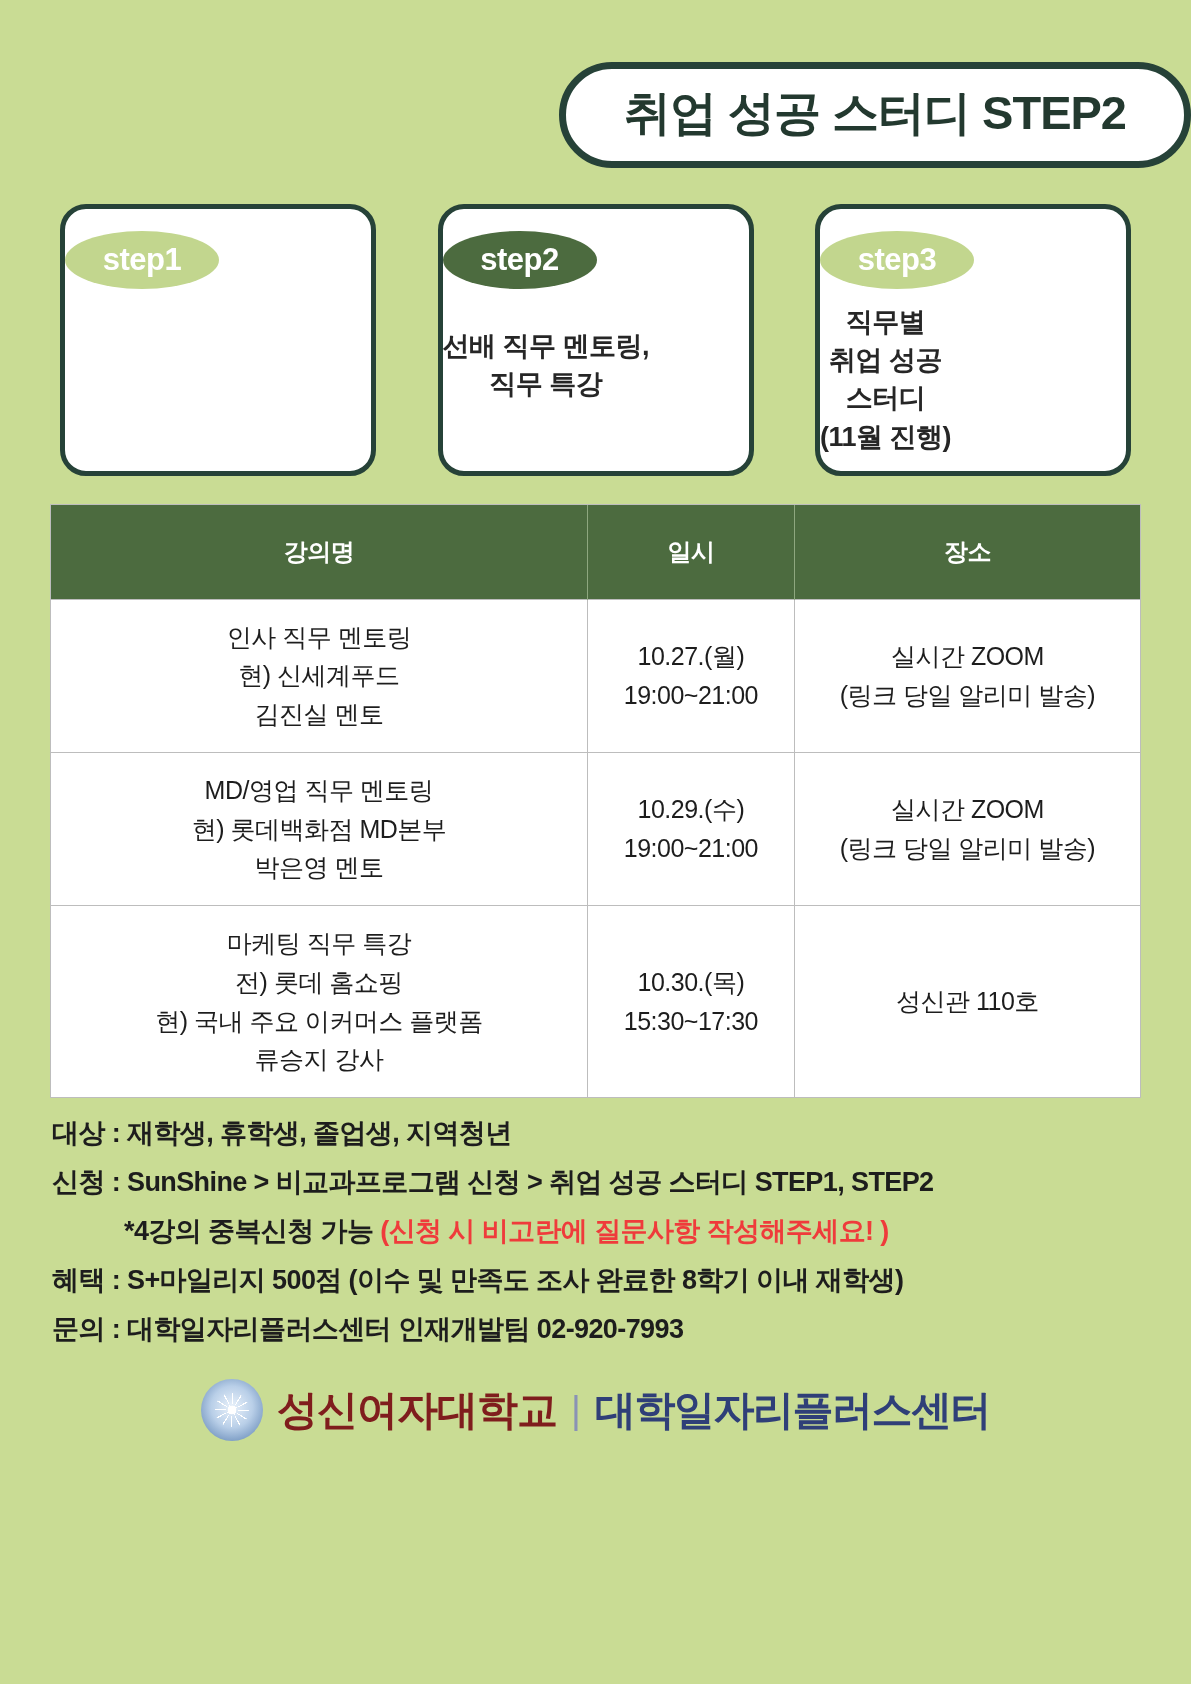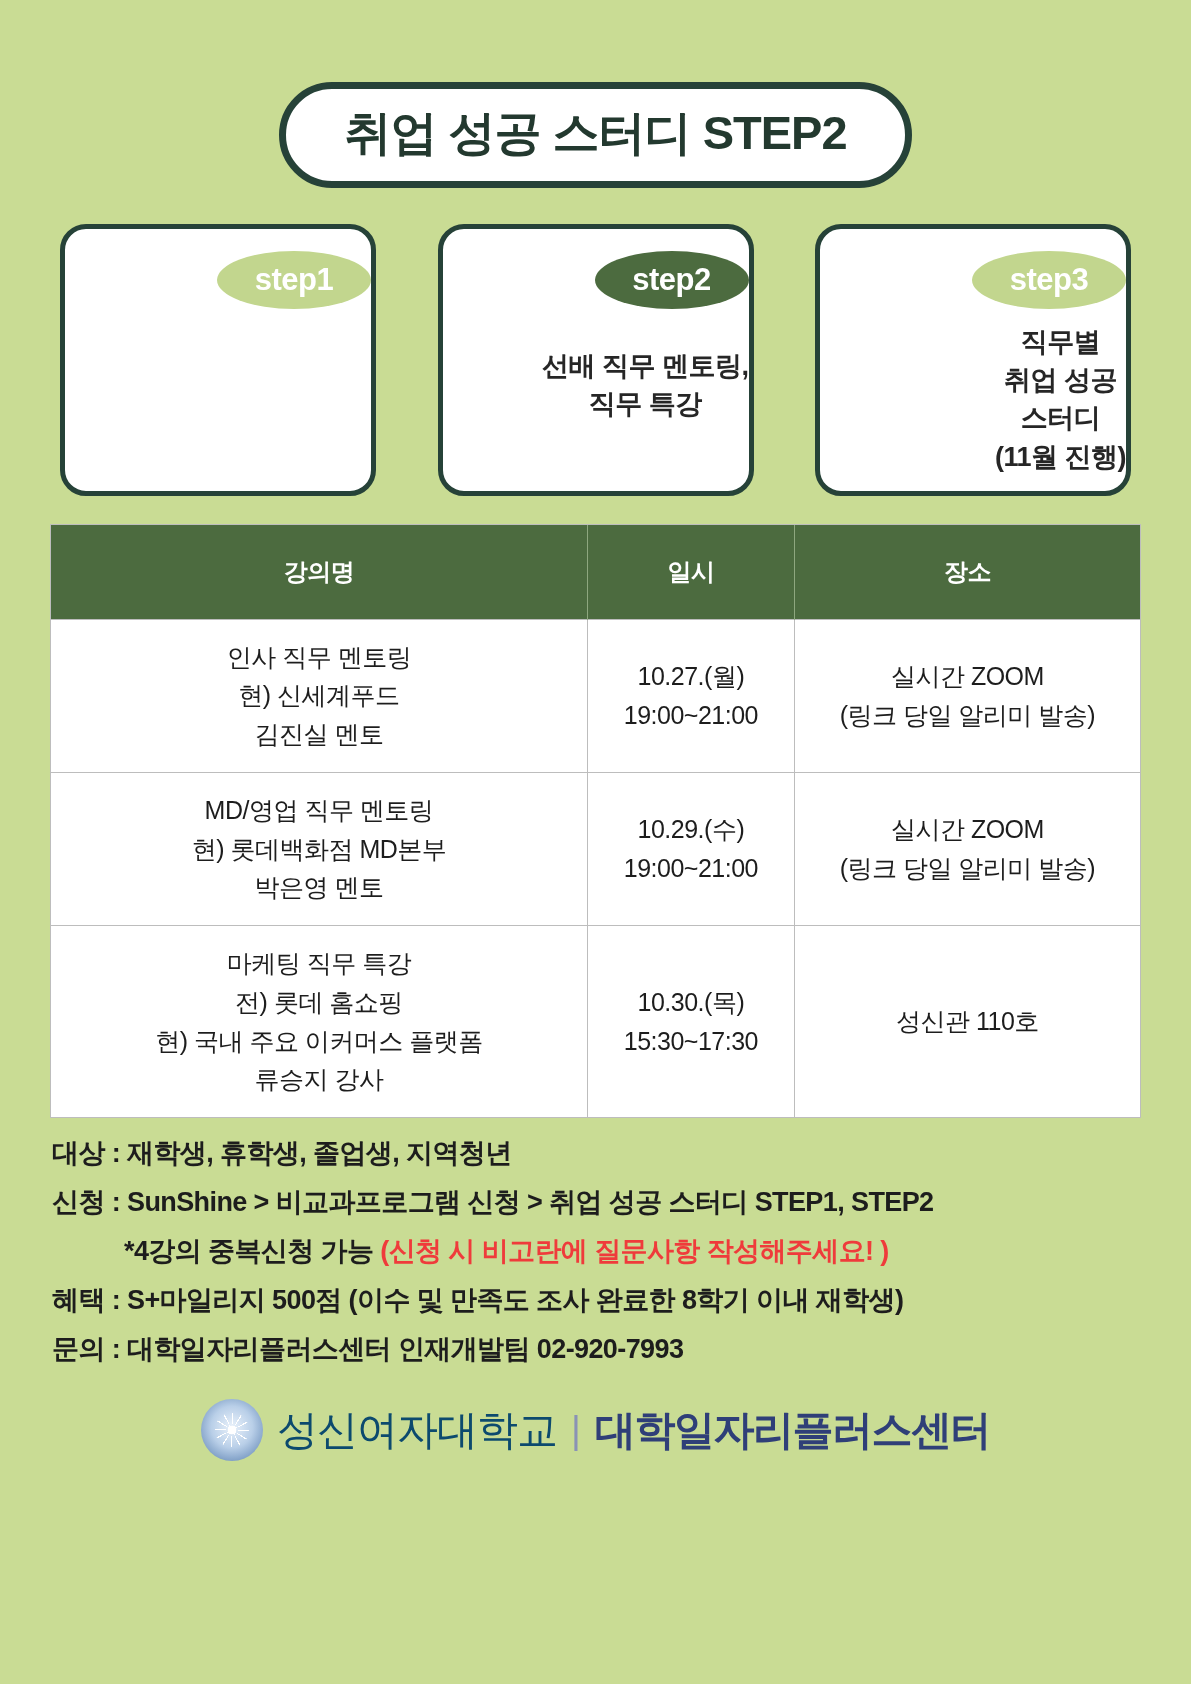--- a/index.html
+++ b/index.html
@@ -12,22 +12,22 @@
     background: #c9dc94;
     font-family: "Liberation Sans", "DejaVu Sans", sans-serif;
     color: #2b2b2b;
     overflow: hidden;
     position: relative;
   }
 
   
   .title-wrap {
     display: flex;
-    justify-content: center;
-    padding-top: 82px;
+    justify-content: flex-end;
+    padding-top: 62px;
   }
   .title-pill {
     background: #ffffff;
     border: 7px solid #264238;
     border-radius: 60px;
     padding: 18px 58px 22px 58px;
     min-width: 580px;
     text-align: center;
     box-sizing: border-box;
   }
@@ -49,21 +49,21 @@
   }
   .step-card {
     background: #ffffff;
     border: 5px solid #264238;
     border-radius: 26px;
     width: 316px;
     height: 272px;
     box-sizing: border-box;
     display: flex;
     flex-direction: column;
-    align-items: flex-end;
+    align-items: flex-start;
     padding-top: 22px;
   }
   .step-badge {
     border-radius: 50%;
     width: 154px;
     height: 58px;
     display: flex;
     align-items: center;
     justify-content: center;
     color: #ffffff;
@@ -169,22 +169,22 @@
         #ffffff 180deg 185deg, transparent 185deg 210deg,
         #ffffff 210deg 215deg, transparent 215deg 240deg,
         #ffffff 240deg 245deg, transparent 245deg 270deg,
         #ffffff 270deg 275deg, transparent 275deg 300deg,
         #ffffff 300deg 305deg, transparent 305deg 330deg,
         #ffffff 330deg 335deg, transparent 335deg 360deg);
     border-radius: 50%;
   }
   .logo-univ {
     font-size: 41px;
-    font-weight: normal;
-    color: #0c4a6e;
+    font-weight: bold;
+    color: #7f1d1d;
     letter-spacing: -1px;
   }
   .logo-div {
     font-size: 38px;
     color: #8a93b5;
     font-weight: normal;
   }
   .logo-center {
     font-size: 41px;
     font-weight: bold;

